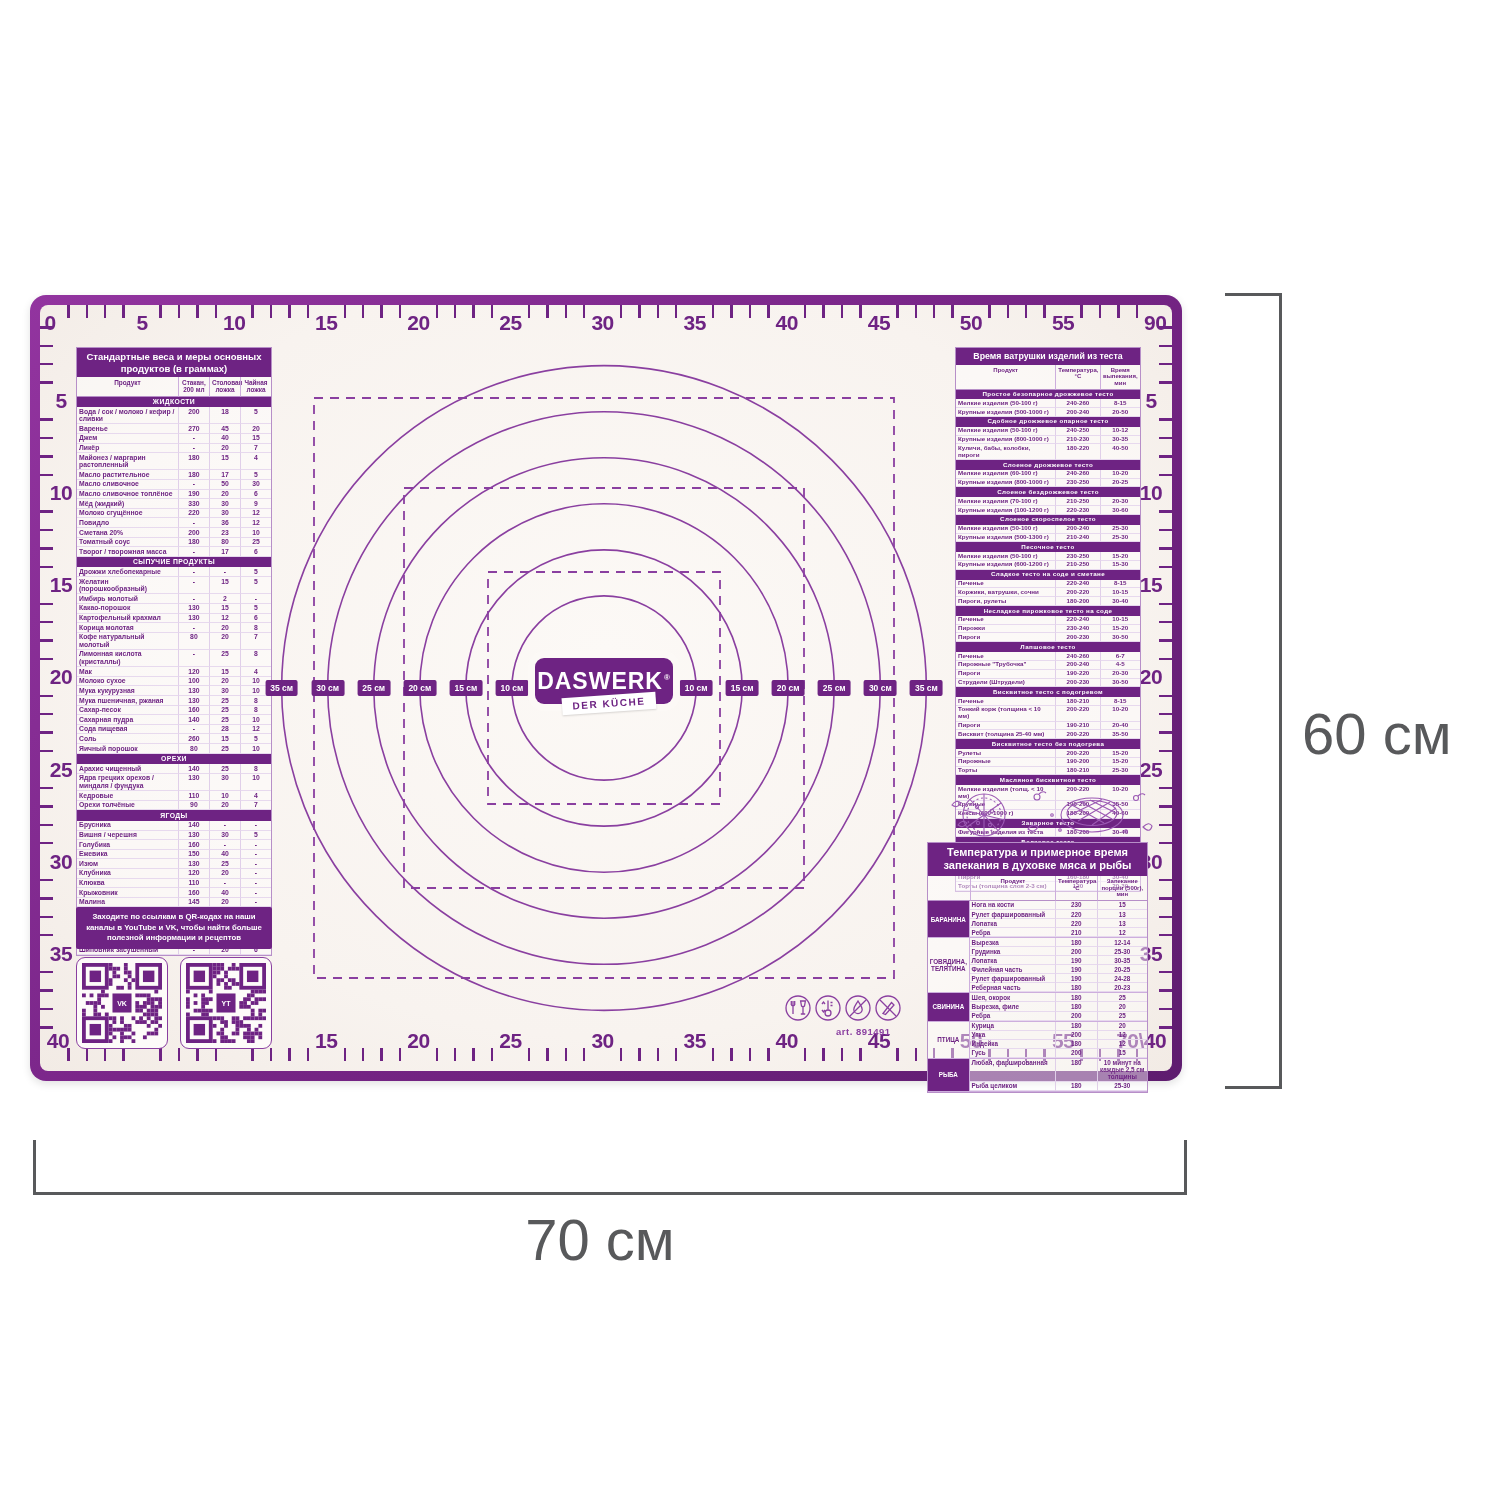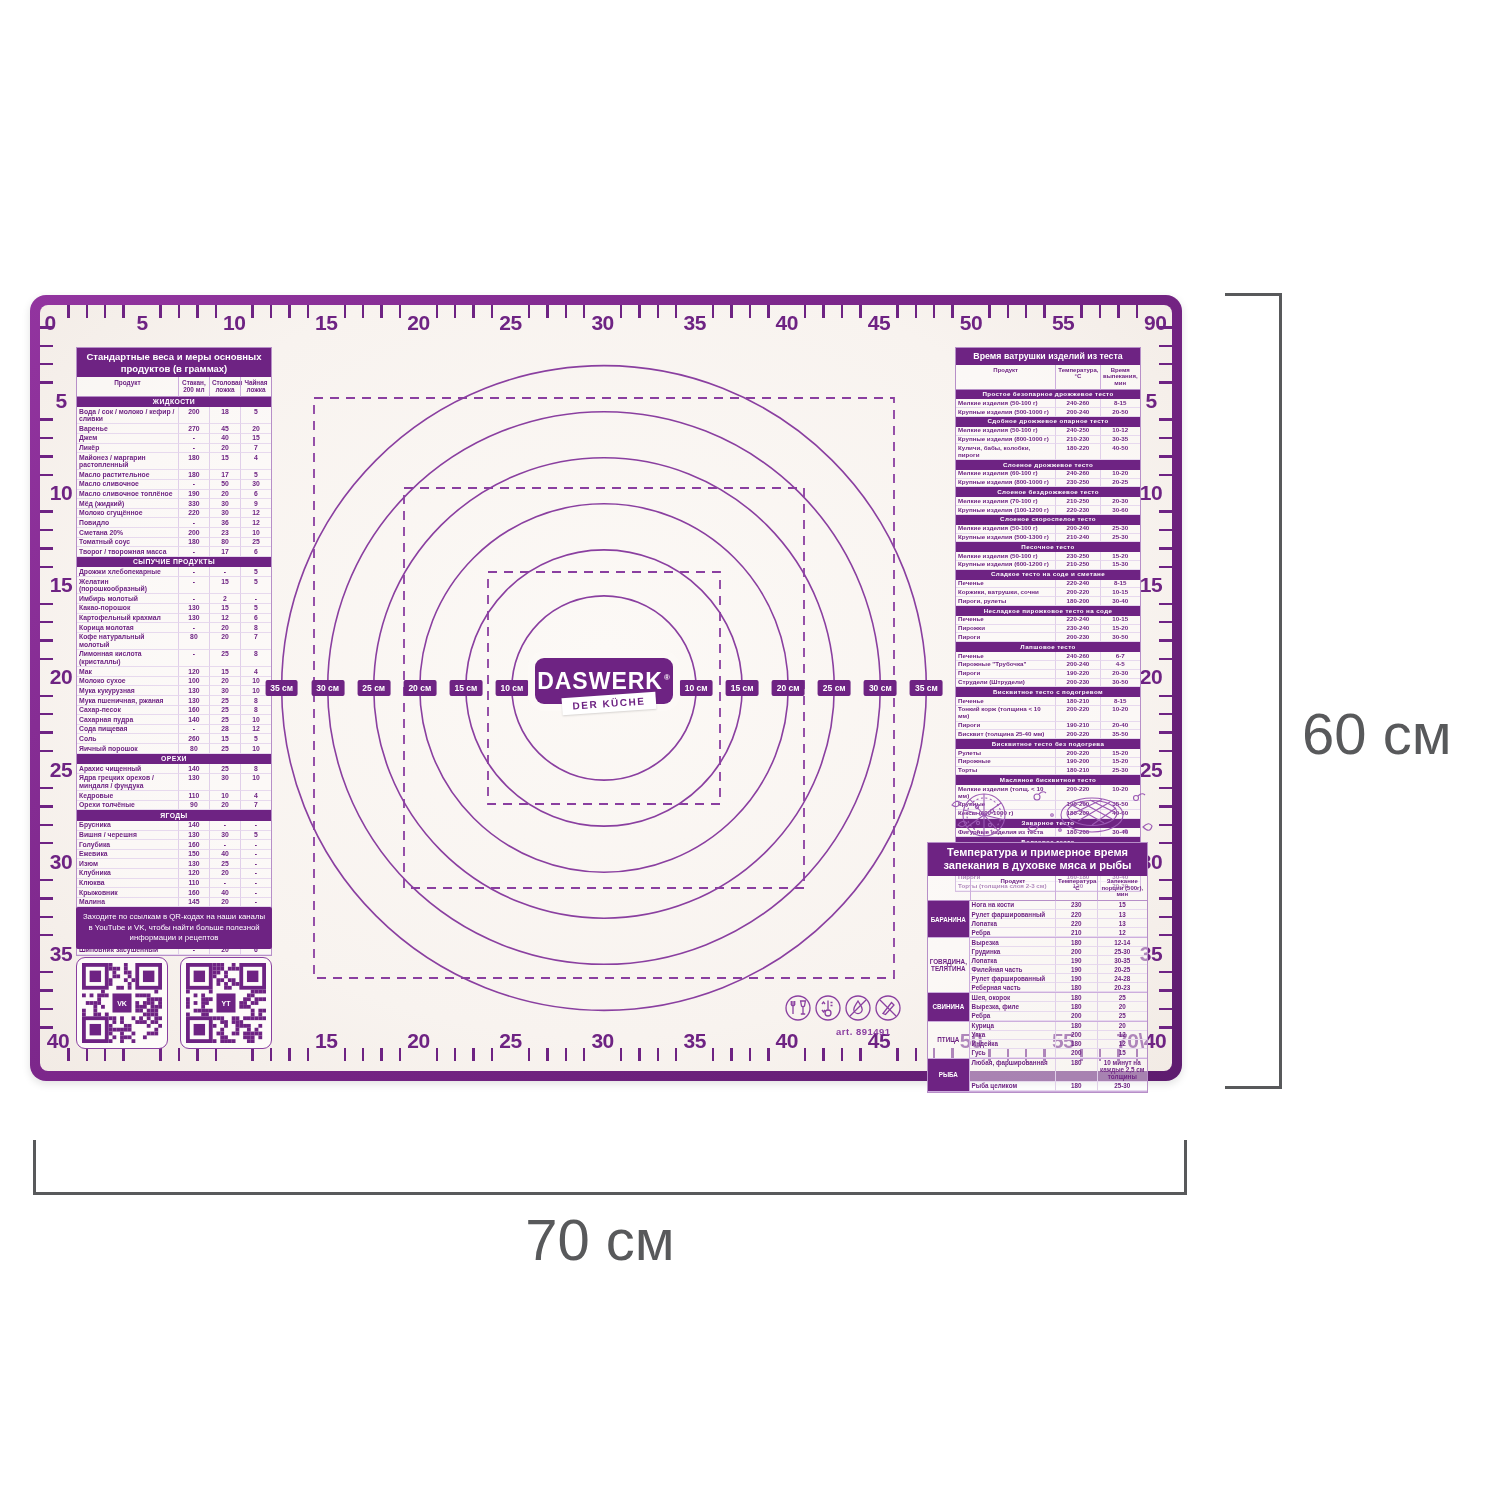--- a/index.html
+++ b/index.html
@@ -58,21 +58,21 @@
   .group{display:flex;border-bottom:1px solid #cdaedd;}
   .gname{width:19%;display:flex;align-items:center;justify-content:center;text-align:center;
          font-weight:bold;padding:1px;border-right:1px solid #cdaedd;}
   .gname.filled{background:#6e2383;color:#fff;}
   .grows{width:81%;}
   .grow{display:grid;grid-template-columns:48.2% 23.4% 28.4%;}
   .grow>div{padding:.5px 2px;border-bottom:1px solid #e7d9ee;font-weight:bold;}
   .grow>div+div{border-left:1px solid #e0cfe9;text-align:center;}
 
   .qrblock{position:absolute;left:46px;top:612px;width:196px;z-index:3;}
-  .qr-head{background:#6e2383;color:#fff;font-size:7.8px;font-weight:normal;text-align:center;
+  .qr-head{background:#6e2383;color:#fff;font-size:7.8px;font-weight:bold;text-align:center;
            padding:5px 6px;line-height:1.35;border-radius:2px;}
   .qr-codes{display:flex;justify-content:space-between;margin-top:8px;}
   .qr-box{width:92px;height:92px;border:1.5px solid #8a3fa0;border-radius:9px;display:flex;
           align-items:center;justify-content:center;background:#fdfbf9;}
 
   .cert-icons{position:absolute;left:754px;top:699px;display:flex;gap:2px;z-index:3;}
   .cert-icons svg{width:28px;height:28px;}
   .art{position:absolute;left:806px;top:731px;font-size:9.5px;color:#8a3fa0;font-weight:bold;
        letter-spacing:.5px;z-index:3;}
 

